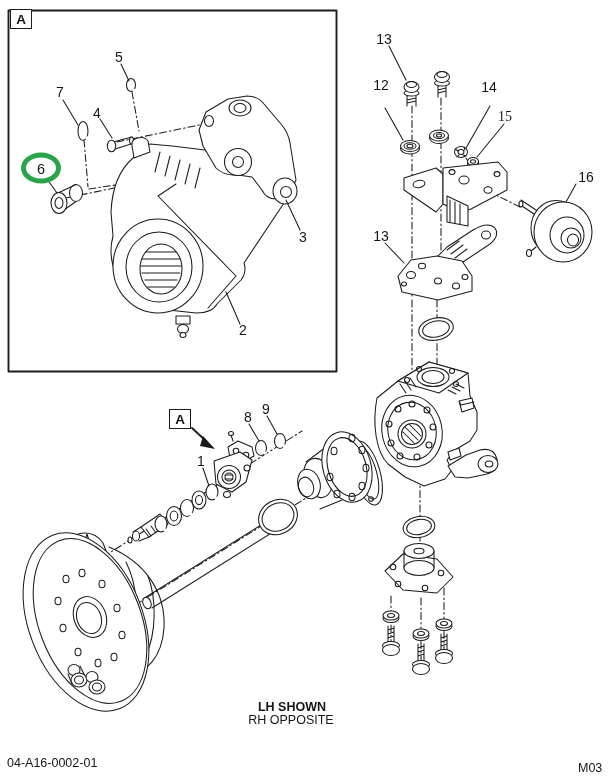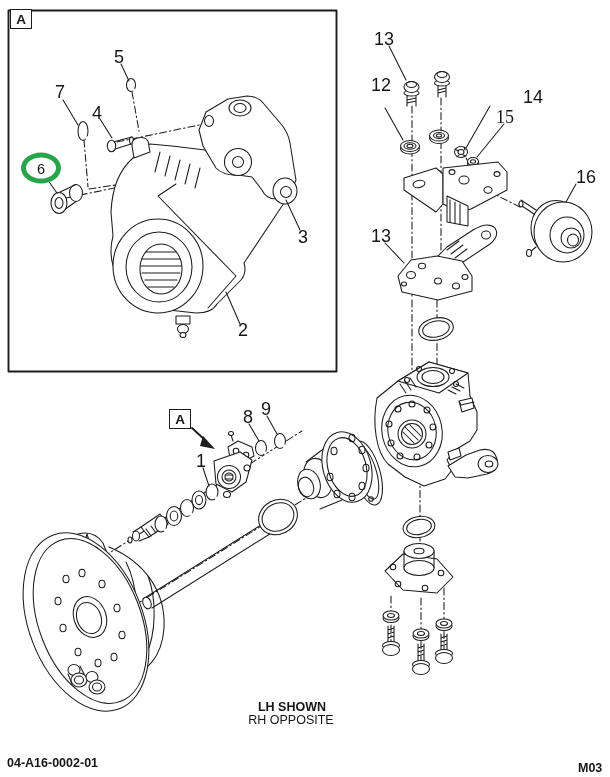--- a/index.html
+++ b/index.html
@@ -6,29 +6,29 @@
   .stage{position:relative;width:610px;height:777px;background:#fff;overflow:hidden;
          font-family:"Liberation Sans","DejaVu Sans",sans-serif;color:#161616;}
   svg{position:absolute;left:0;top:0;}
   svg *{stroke:#1c1c1c;stroke-width:1.05;fill:none;stroke-linecap:round;stroke-linejoin:round;}
   svg .f{fill:#ffffff;}
   svg .dash{stroke-dasharray:7 3 1.5 3;stroke-width:0.9;}
   svg .ld{stroke-width:1.2;}
   svg .thick{stroke-width:1.9;}
   svg .fill{fill:#1c1c1c;stroke:none;}
   svg .gap{fill:#ffffff;stroke:none;}
-  .co{position:absolute;transform:translate(-50%,-50%);font-size:18px;line-height:1;
+  .co{position:absolute;transform:translate(-50%,-50%);font-size:14px;line-height:1;
       white-space:nowrap;}
   .abox{position:absolute;width:20px;height:18px;border:1.6px solid #1c1c1c;background:#fff;
         display:flex;align-items:center;justify-content:center;font-size:13.5px;font-weight:bold;}
   .hl{position:absolute;transform:translate(-50%,-50%);width:30px;height:21px;
       border:5.5px solid #2aa44a;border-radius:50%;display:flex;align-items:center;
       justify-content:center;font-size:14.5px;background:transparent;}
   .note{position:absolute;transform:translate(-50%,-50%);font-size:12.5px;white-space:nowrap;}
-  .ftr{position:absolute;font-size:12.5px;white-space:nowrap;font-weight:bold;}
+  .ftr{position:absolute;font-size:12.5px;white-space:nowrap;}
 </style>
 </head>
 <body>
 
 <div class="stage">
 <svg width="610" height="777" viewBox="0 0 610 777">
 
   <g class="dash">
     <path d="M132,92 L139,131"></path>
     <path d="M117,142 L204,124"></path>
@@ -360,21 +360,21 @@
   <span class="co" style="left:243px;top:330px;">2</span>
   <span class="co" style="left:303px;top:237px;">3</span>
   <span class="co" style="left:97px;top:113px;">4</span>
   <span class="co" style="left:119px;top:57px;">5</span>
   <span class="co" style="left:60px;top:92px;">7</span>
   <span class="co" style="left:248px;top:417px;">8</span>
   <span class="co" style="left:266px;top:409px;">9</span>
   <span class="co" style="left:381px;top:236px;">13</span>
   <span class="co" style="left:381px;top:85px;">12</span>
   <span class="co" style="left:384px;top:39px;">13</span>
-  <span class="co" style="left:489px;top:97px;margin-left:44px;">14</span>
+  <span class="co" style="left:489px;top:87px;">14</span>
   <span class="co" style="left:505px;top:117px;font-family:Liberation Serif, serif;">15</span>
   <span class="co" style="left:586px;top:177px;">16</span>
 
   <span class="hl" style="left:41px;top:168px;">
     <span>6</span>
   </span>
 
   <span class="note" style="left:292px;top:707px;font-weight:bold;">LH SHOWN</span>
   <span class="note" style="left:291px;top:720px;">RH OPPOSITE</span>
 

